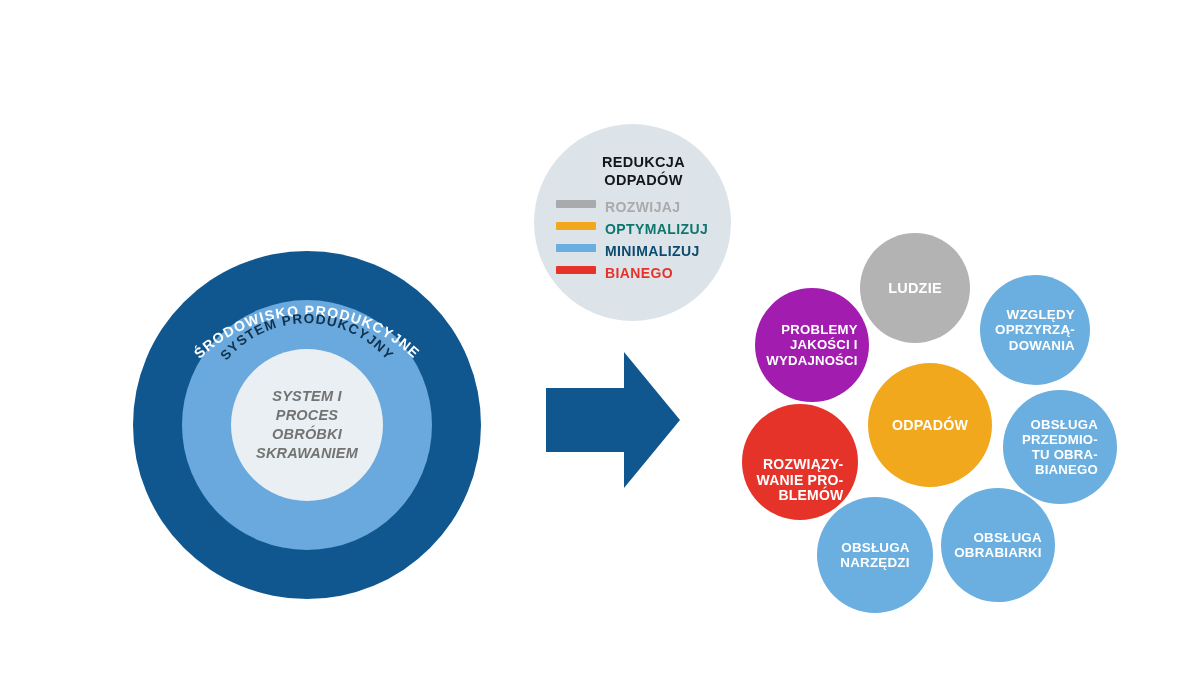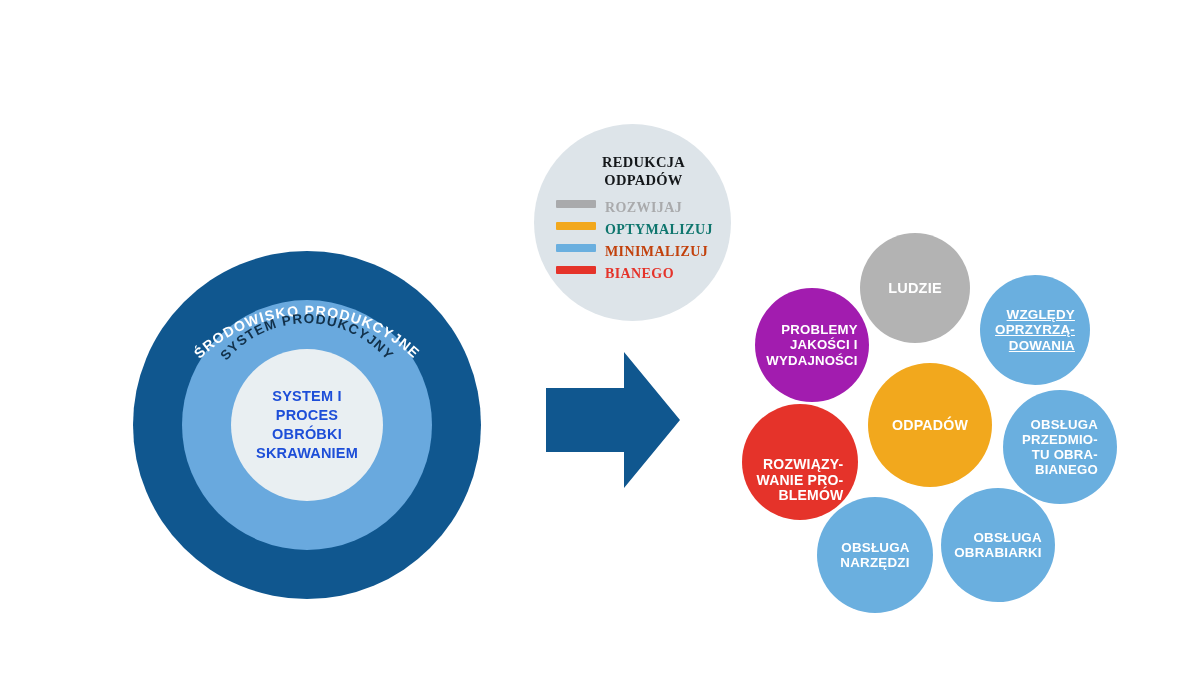--- a/index.html
+++ b/index.html
@@ -31,42 +31,42 @@
     white-space: pre-line;
     font-weight: bold;
   }
 
   
   #ring-outer  { left:133px; top:251px; width:348px; height:348px; background:#10578f; }
   #ring-middle { left:182px; top:300px; width:250px; height:250px; background:#69a9de; }
   #ring-inner  { left:231px; top:349px; width:152px; height:152px; background:#e9eff2; }
 
   #inner-label {
-    font-size: 14.5px; font-weight: bold; color: #1d4ed8;
-    line-height: 1.30; letter-spacing: .2px;
+    font-size: 14.5px; font-weight: bold; color: #737373;
+    line-height: 1.30; letter-spacing: .2px; font-style: italic;
   }
 
   
   .curved-svg { position:absolute; left:0; top:0; overflow:visible; pointer-events:none; }
   .curved-svg text {
     font-family: "Liberation Sans", sans-serif;
     font-weight: bold;
     letter-spacing: 1.1px;
   }
   #txt-outer-ring { font-size: 14.2px; fill: #ffffff; }
   #txt-middle-ring { font-size: 13.6px; fill: #12314a; }
 
   
   #arrow { position:absolute; left:546px; top:352px; width:134px; height:136px; }
 
   
   #legend {
     left: 534px; top: 124px; width: 197px; height: 197px;
     background: #dde4e9;
-    align-items: flex-start; justify-content: flex-start; font-family: Liberation Serif, serif;
+    align-items: flex-start; justify-content: flex-start;
   }
   #legend-inner { padding: 30px 0 0 22px; width: 100%; }
   #legend-title {
     font-size: 14.5px; font-weight: bold; color: #14171a;
     line-height: 1.22; letter-spacing: .3px; white-space: pre-line;
     margin-bottom: 11px;
   }
   .legend-row {
     display: flex; gap: 9px; margin-bottom: 5px; height: 17px;
   }
@@ -79,21 +79,21 @@
   #c-problemy     { left:755px; top:288px;  width:114px; height:114px; background:#a21caf; }
   #c-wzgledy      { left:980px; top:275px;  width:110px; height:110px; background:#6aafdf; }
   #c-obrobka      { left:868px; top:363px;  width:124px; height:124px; background:#f2a81d; }
   #c-rozwiazywanie{ left:742px; top:404px;  width:116px; height:116px; background:#e5332a; }
   #c-przedmiot    { left:1003px;top:390px;  width:114px; height:114px; background:#6aafdf; }
   #c-narzedzi     { left:817px; top:497px;  width:116px; height:116px; background:#6aafdf; }
   #c-obrabiarki   { left:941px; top:488px;  width:114px; height:114px; background:#6aafdf; }
 
   #c-ludzie .lbl        { font-size: 14.5px; }
   #c-problemy .lbl      { font-size: 13.2px; }
-  #c-wzgledy .lbl       { font-size: 13.4px; text-decoration: underline; }
+  #c-wzgledy .lbl       { font-size: 13.4px; }
   #c-obrobka .lbl       { font-size: 14.2px; }
   #c-rozwiazywanie .lbl { font-size: 14px; margin-top: 37px; }
   #c-przedmiot .lbl     { font-size: 13.2px; }
   #c-narzedzi .lbl      { font-size: 13.4px; }
   #c-obrabiarki .lbl    { font-size: 13.4px; }
   #c-ludzie .lbl, #c-obrobka .lbl { color:#ffffff; }
 </style>
 </head>
 <body>
 
@@ -140,21 +140,21 @@
         <span class="legend-text" style="color:#a9aaac">ROZWIJAJ</span>
       </div>
 
       <div class="legend-row">
         <span class="legend-swatch" style="background:#f2a81d"></span>
         <span class="legend-text" style="color:#0f766e">OPTYMALIZUJ</span>
       </div>
 
       <div class="legend-row">
         <span class="legend-swatch" style="background:#6aafdf"></span>
-        <span class="legend-text" style="color:#c2410c">MINIMALIZUJ</span>
+        <span class="legend-text" style="color:#0c4a6e">MINIMALIZUJ</span>
       </div>
 
       <div class="legend-row">
         <span class="legend-swatch" style="background:#e5332a"></span>
         <span class="legend-text" style="color:#e5332a">BIANEGO</span>
       </div>
     </div>
   </div>
 
   <div id="cluster">

